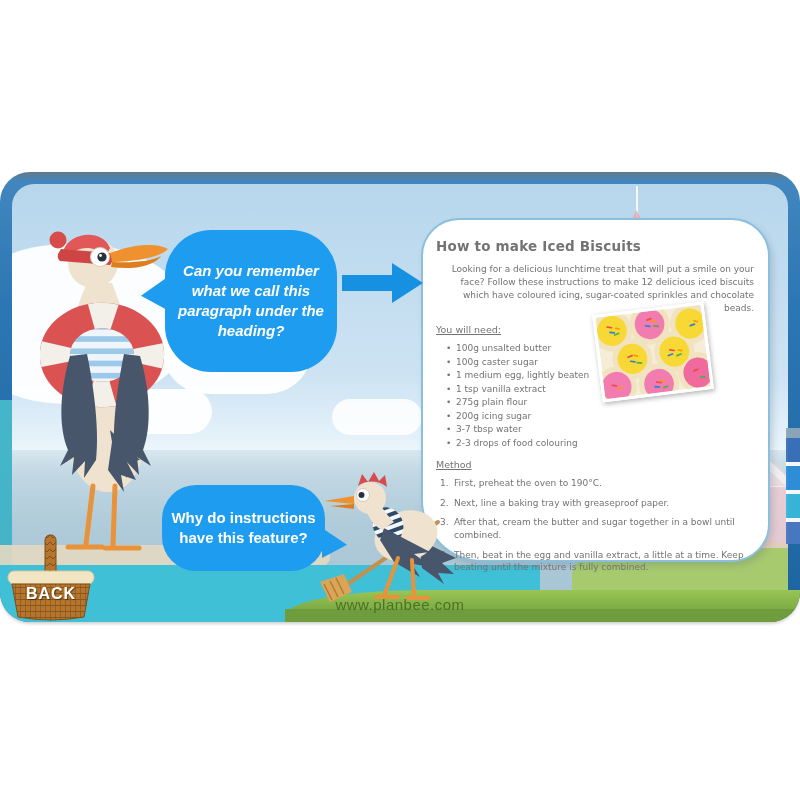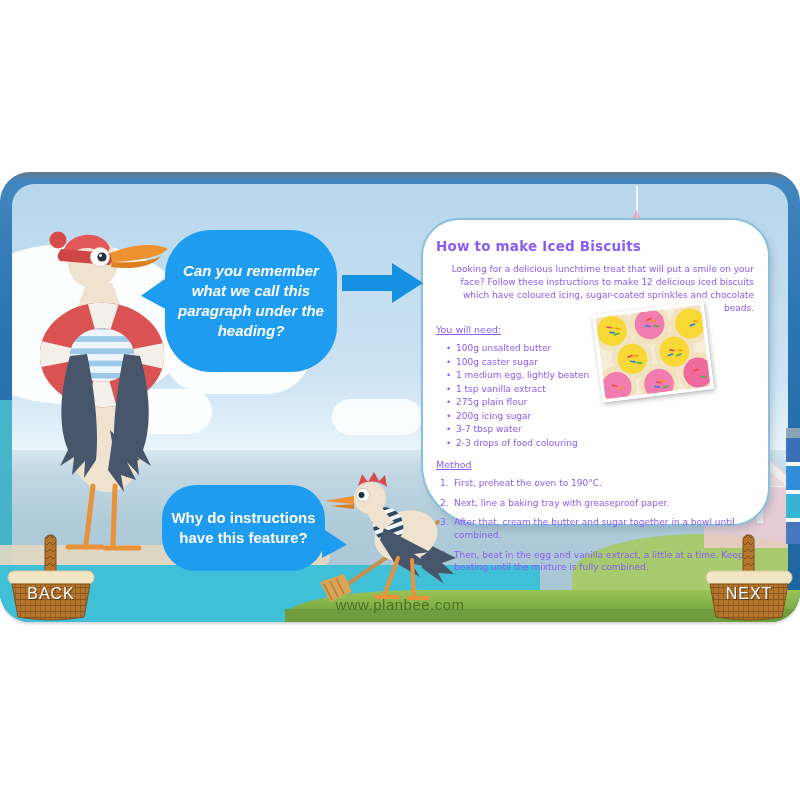--- a/index.html
+++ b/index.html
@@ -38,24 +38,24 @@
   #teal-water{position:absolute;left:0;top:393px;width:540px;height:57px;background:#3fc0d6;}
   #grass{position:absolute;left:285px;top:418px;width:515px;height:32px;
     border-top-left-radius:140px 26px;
     background:linear-gradient(180deg,#9ac455 0,#7fae47 55%,#6aa03c 100%);}
   #grass-dark{position:absolute;left:0;bottom:0;width:100%;height:13px;background:#6f9c3c;}
 
   #footer-url{position:absolute;left:300px;top:424px;width:200px;text-align:center;
     font-size:15px;letter-spacing:.5px;color:#4e7022;}
 
   
-  #card{position:absolute;left:421px;top:46px;width:349px;height:308px;background:#fff;
+  #card{position:absolute;left:421px;top:46px;width:349px;height:344px;background:#fff;
     border:2px solid #8ac0dc;border-radius:38px 38px 38px 62px;box-sizing:border-box;
     box-shadow:3px 4px 6px rgba(90,110,130,.25);
-    padding:18px 14px 10px 13px;color:#8b5cf6;font-family:"DejaVu Sans",sans-serif;}
+    padding:18px 14px 10px 13px;color:#737373;font-family:"DejaVu Sans",sans-serif;}
   #card h1{margin:0;font-size:13.5px;letter-spacing:.2px;}
   #card .intro{margin:9px 0 0;font-size:9px;line-height:1.45;text-align:right;}
   #card .uheading{margin:9px 0 0;font-size:9.5px;text-decoration:underline;}
   #card ul{margin:7px 0 0;padding:0 0 0 10px;list-style:none;}
   #card ul li{font-size:9px;line-height:1.5;position:relative;padding-left:10px;}
   #card ul li::before{content:"•";position:absolute;left:0;top:0;}
   #card ol{margin:4px 0 0;padding:0 0 0 4px;list-style:none;counter-reset:s;}
   #card ol li{font-size:9px;line-height:1.4;position:relative;padding-left:14px;
     margin-top:7px;counter-increment:s;}
   #card ol li::before{content:counter(s) ".";position:absolute;left:0;top:0;}
@@ -78,21 +78,21 @@
 
   
   #seagull-big{position:absolute;left:40px;top:56px;width:135px;height:325px;}
   #seagull-small{position:absolute;left:318px;top:298px;width:145px;height:140px;}
 
   
   .basket{position:absolute;width:92px;height:89px;cursor:pointer;}
   #basket-back{left:5px;top:361px;}
   #basket-next{left:703px;top:361px;}
   .basket .label{position:absolute;left:0;top:52px;width:100%;text-align:center;
-    color:#fff;font-weight:normal;font-size:16px;letter-spacing:1px;
+    color:#fff;font-weight:bold;font-size:16px;letter-spacing:1px;
     text-shadow:1px 1px 1px rgba(0,0,0,.45);}
 </style>
 </head>
 <body>
 
 <div id="slide">
 
   <div id="scene">
     <div class="cloud" style="left:-60px;top:60px;width:240px;height:160px;border-radius:48%;"></div>
     <div class="cloud" style="left:150px;top:120px;width:150px;height:90px;"></div>
@@ -265,35 +265,14 @@
         </pattern>
       </defs>
       <rect x="40" y="2" width="11" height="48" rx="5" fill="url(#br1)" stroke="#7c4f1c"></rect>
       <rect x="39" y="44" width="13" height="9" rx="3" fill="#9a6428"></rect>
       <rect x="3" y="38" width="86" height="13" rx="6" fill="#f2e5c4" stroke="#d8c69b"></rect>
       <path d="M7,51 L85,51 L79,84 Q46,90 13,84 Z" fill="url(#wv1)" stroke="#7c4f1c"></path>
     </svg>
     <div class="label">BACK</div>
   </div>
 
-  <div class="basket" id="basket-next">
-    <svg viewBox="0 0 92 89" width="92" height="89">
-      <defs>
-        <pattern id="wv2" width="10" height="6" patternUnits="userSpaceOnUse">
-          <rect width="10" height="6" fill="#b5752c"></rect>
-            <rect width="10" height="1" fill="#8a5620"></rect>
-          <rect y="1" width="1" height="5" fill="#96601f"></rect>
-            <rect x="5" y="1" width="1" height="5" fill="#96601f"></rect>
-        </pattern>
-        <pattern id="br2" width="6" height="7" patternUnits="userSpaceOnUse">
-          <rect width="6" height="7" fill="#b5752c"></rect>
-            <path d="M0,5 L3,2 L6,5" stroke="#7c4f1c" fill="none"></path>
-        </pattern>
-      </defs>
-      <rect x="40" y="2" width="11" height="48" rx="5" fill="url(#br2)" stroke="#7c4f1c"></rect>
-      <rect x="39" y="44" width="13" height="9" rx="3" fill="#9a6428"></rect>
-      <rect x="3" y="38" width="86" height="13" rx="6" fill="#f2e5c4" stroke="#d8c69b"></rect>
-      <path d="M7,51 L85,51 L79,84 Q46,90 13,84 Z" fill="url(#wv2)" stroke="#7c4f1c"></path>
-    </svg>
-    <div class="label">NEXT</div>
-  </div>
 
 </div>
 
 </body></html>

